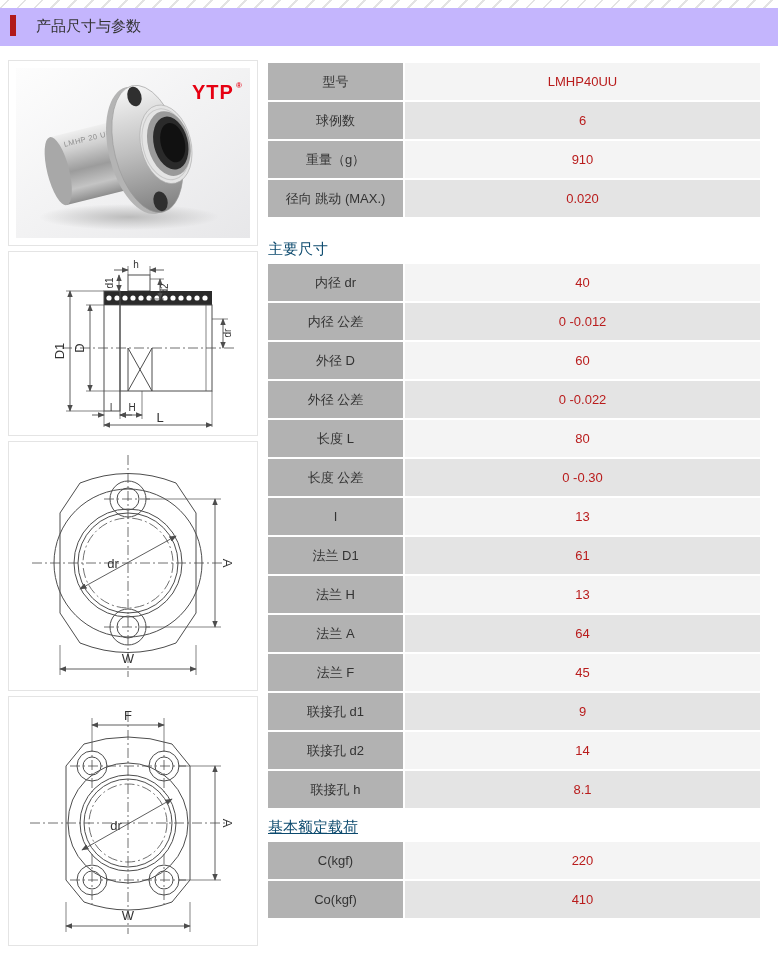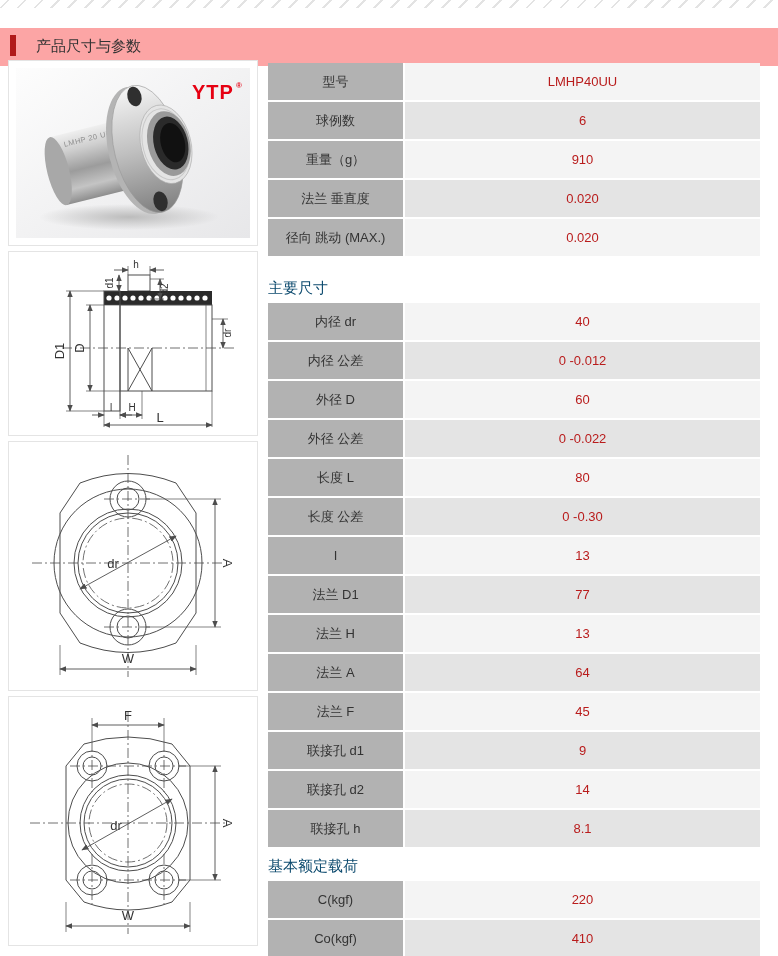--- a/index.html
+++ b/index.html
@@ -8,40 +8,40 @@
     background:#ffffff;
     font-family:"Liberation Sans","DejaVu Sans",sans-serif;
     -webkit-font-smoothing:antialiased;
   }
   
   .hatch{
     position:absolute;top:0;left:0;width:778px;height:8px;
     background:repeating-linear-gradient(135deg,#ffffff 0 5px,#e3e3e3 5px 7px,#ffffff 7px 12px);
   }
   
-  .header{position:absolute;top:8px;left:0;width:778px;height:38px;background:#fca5a5;margin-top:20px;}
+  .header{position:absolute;top:8px;left:0;width:778px;height:38px;background:#c4b5fd;}
   .accent{position:absolute;left:10px;top:7px;width:6px;height:21px;background:#b11a1a;}
   .page-title{position:absolute;left:36px;top:0;height:38px;line-height:36px;font-size:15px;color:#333;}
   
   .left-col{position:absolute;left:8px;top:60px;width:250px;}
   .img-card{
     box-sizing:border-box;width:250px;border:1px solid #e4e4e4;background:#fff;
     padding:7px;margin-bottom:5px;
   }
   .img-card svg{display:block;}
   
   .right-col{position:absolute;left:268px;top:63px;width:492px;}
   table.spec{border-collapse:separate;border-spacing:0 2px;width:492px;table-layout:fixed;margin-top:-2px;}
   table.spec td{height:25px;text-align:center;font-size:13px;vertical-align:middle;padding:6px;}
   td.lbl{width:123px;background:#b2b2b2;color:#333;border-right:2px solid #fff;}
   td.val{background:#f4f4f4;color:#b91c1c;}
   table.spec tr:nth-child(even) td.val{background:#e4e4e4;}
   .sec-title{font-size:15px;color:#0c4a6e;height:24px;line-height:24px;font-weight:normal;margin:0;}
   .sec-title.first{margin:18px 0 3px;}
-  .sec-title.second{margin:5px 0 3px;}
+  .sec-title.second{margin:5px 0 3px;text-decoration:underline;}
   
   .ln{fill:none;stroke:#4d4d4d;stroke-width:1;}
   .thin{fill:none;stroke:#4d4d4d;stroke-width:0.7;}
   .cl{fill:none;stroke:#4d4d4d;stroke-width:0.8;stroke-dasharray:10 3 2 3;}
   .dim{fill:none;stroke:#4d4d4d;stroke-width:0.9;marker-start:url(#dimA);marker-end:url(#dimA);}
   .dimE{fill:none;stroke:#4d4d4d;stroke-width:0.9;marker-end:url(#dimA);}
   .ext{fill:none;stroke:#4d4d4d;stroke-width:0.7;}
   .dlab{font-size:13px;fill:#333;}
   .dlab-s{font-size:10px;fill:#333;}
   .logo-txt{font-size:20px;font-weight:bold;fill:#e60012;letter-spacing:1px;}
@@ -272,24 +272,20 @@
         </tr>
         <tr>
           <td class="lbl">球例数</td>
           <td class="val">6</td>
         </tr>
         <tr>
           <td class="lbl">重量（g）</td>
           <td class="val">910</td>
         </tr>
         <tr>
-          <td class="lbl">法兰 垂直度</td>
-          <td class="val">0.020</td>
-        </tr>
-        <tr>
           <td class="lbl">径向 跳动 (MAX.)</td>
           <td class="val">0.020</td>
         </tr>
       </tbody>
   </table>
 
   <h3 class="sec-title first">主要尺寸</h3>
   <table class="spec">
     <tbody id="tb-dims">
         <tr>
@@ -315,21 +311,21 @@
         <tr>
           <td class="lbl">长度 公差</td>
           <td class="val">0 -0.30</td>
         </tr>
         <tr>
           <td class="lbl">I</td>
           <td class="val">13</td>
         </tr>
         <tr>
           <td class="lbl">法兰 D1</td>
-          <td class="val">77</td>
+          <td class="val">61</td>
         </tr>
         <tr>
           <td class="lbl">法兰 H</td>
           <td class="val">13</td>
         </tr>
         <tr>
           <td class="lbl">法兰 A</td>
           <td class="val">64</td>
         </tr>
         <tr>

